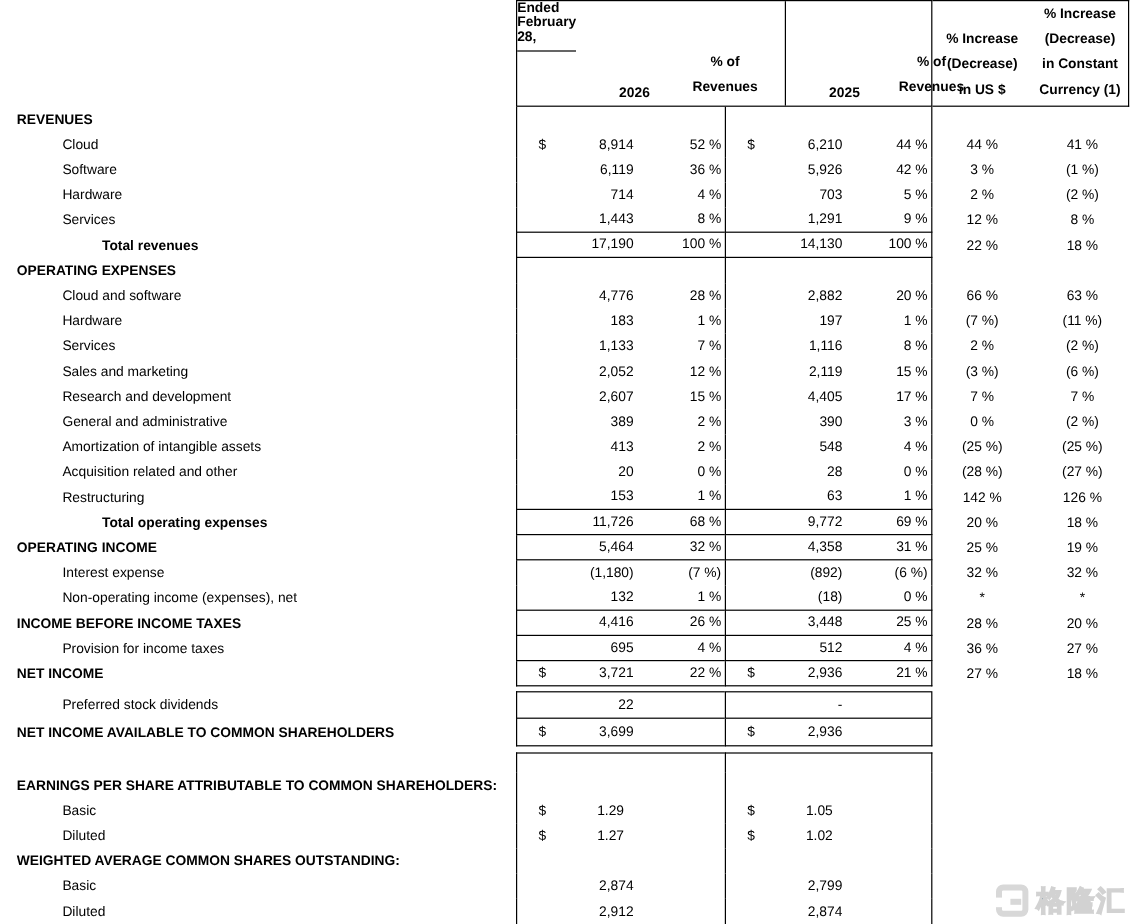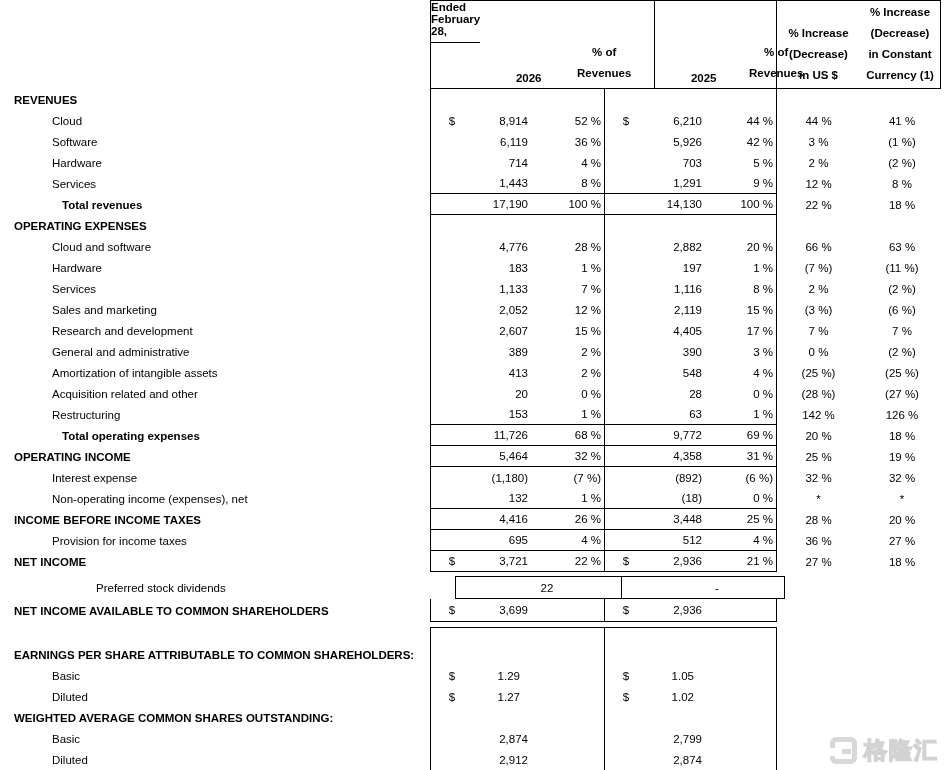--- a/index.html
+++ b/index.html
@@ -34,21 +34,21 @@
     width:81px; border-top:1px solid #000; border-right:1px solid #000; border-bottom:1px solid #000;
     display:flex; flex-direction:column; justify-content:flex-end; align-items:center;
     line-height:21px; padding-bottom:2px; text-align:center;
   }
   .h-pad { width:3px; }
   
   .row { display:flex; height:21px; }
   .c-label { width:430px; display:flex; align-items:center; white-space:nowrap; }
   .ind0 { padding-left:14px; }
   .ind1 { padding-left:52px; }
-  .ind2 { padding-left:62px; }
+  .ind2 { padding-left:85px; }
   .sec .c-label, .total .c-label { font-weight:bold; }
   .g { display:flex; align-items:center; }
   .g1 { width:174px; border-left:1px solid #000; }
   .g2 { width:173px; border-left:1px solid #000; border-right:1px solid #000; }
   .c-d { width:42px; text-align:center; }
   .c-v { width:55px; text-align:right; }
   .c-v.pr8 { padding-right:8px; }
   .c-p { flex:1; text-align:right; padding-right:3px; }
   .c-us { width:83px; display:flex; align-items:center; justify-content:center; }
   .c-cc { width:84px; display:flex; align-items:center; justify-content:center; }
@@ -455,21 +455,21 @@
         </div>
         <div class="g g2">
           <div class="c-d">$</div>
           <div class="c-v">2,936</div>
           <div class="c-p">21 %</div>
         </div>
         <div class="c-us">27 %</div>
         <div class="c-cc">18 %</div>
       </div>
       <div class="spacer" style="height: 4px;"></div>
-      <div class="row item bb bt" style="height: 23px; padding-left: 44px;">
+      <div class="row item bb bt" style="height: 23px;">
         <div class="c-label ind1">Preferred stock dividends</div>
         <div class="g g1">
           <div class="c-d"></div>
           <div class="c-v">22</div>
           <div class="c-p"></div>
         </div>
         <div class="g g2">
           <div class="c-d"></div>
           <div class="c-v">-</div>
           <div class="c-p"></div>

